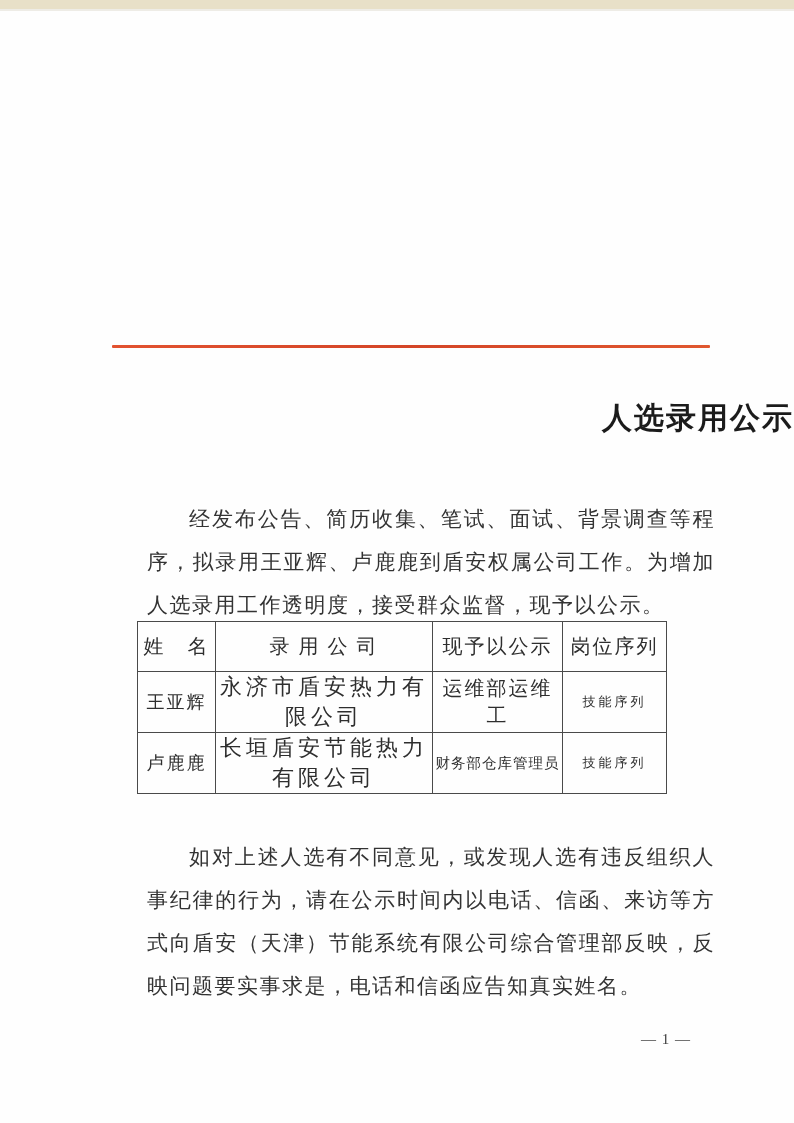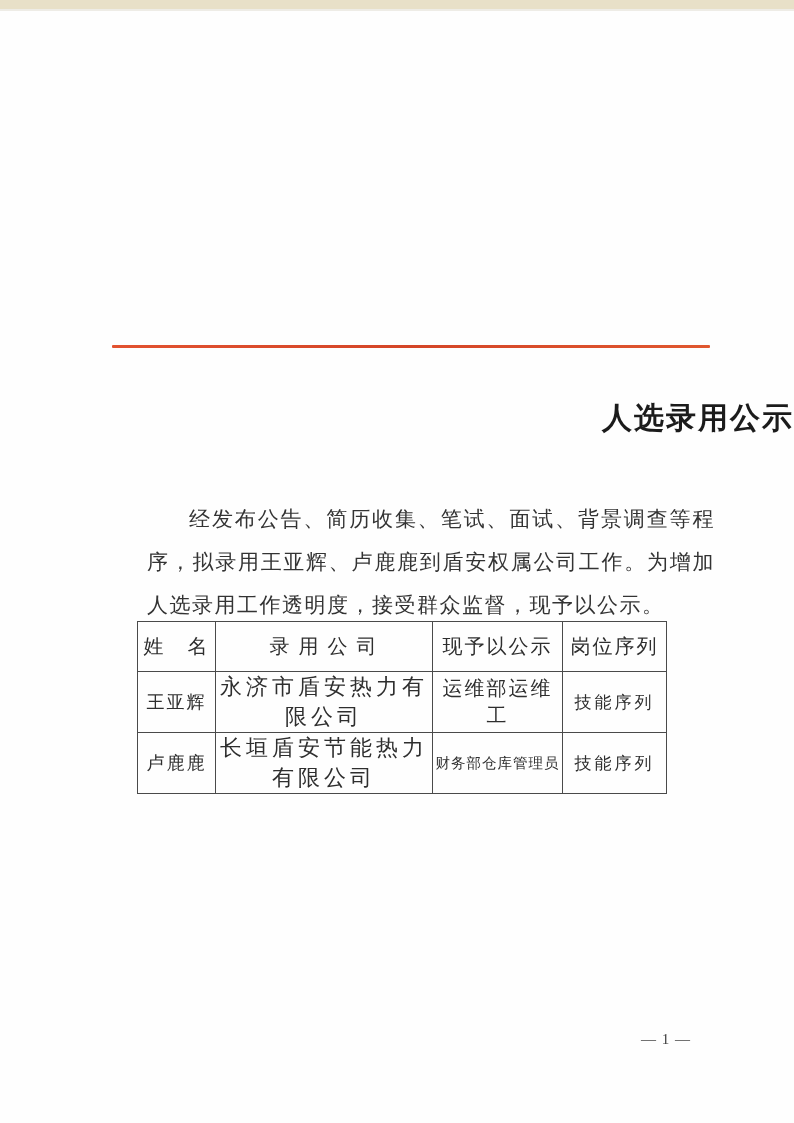--- a/index.html
+++ b/index.html
@@ -127,21 +127,21 @@
     font-size: 20px;
     letter-spacing: 2px;
     font-family: Liberation Serif, serif;
   }
   .cell-dept-small {
     font-size: 14.5px;
     letter-spacing: 1px;
     margin-left: 20px;
   }
   .cell-seq {
-    font-size: 17px;
+    font-size: 13px;
     letter-spacing: 3px;
   }
 
   
   .page-number {
     position: absolute;
     top: 1031px;
     left: 641px;
     font-size: 15px;
     letter-spacing: 1px;
@@ -185,16 +185,17 @@
       </tr>
       <tr class="data-row">
         <td class="cell-name">卢鹿鹿</td>
         <td class="cell-company">长垣盾安节能热力有限公司</td>
         <td class="cell-dept-small">财务部仓库管理员</td>
         <td class="cell-seq">技能序列</td>
       </tr>
     </tbody>
   </table>
 
+  <p class="para para-outro">如对上述人选有不同意见，或发现人选有违反组织人事纪律的行为，请在公示时间内以电话、信函、来访等方式向盾安（天津）节能系统有限公司综合管理部反映，反映问题要实事求是，电话和信函应告知真实姓名。</p>
 
   <div class="page-number">— 1 —</div>
 
 </div>
 
 </body></html>

